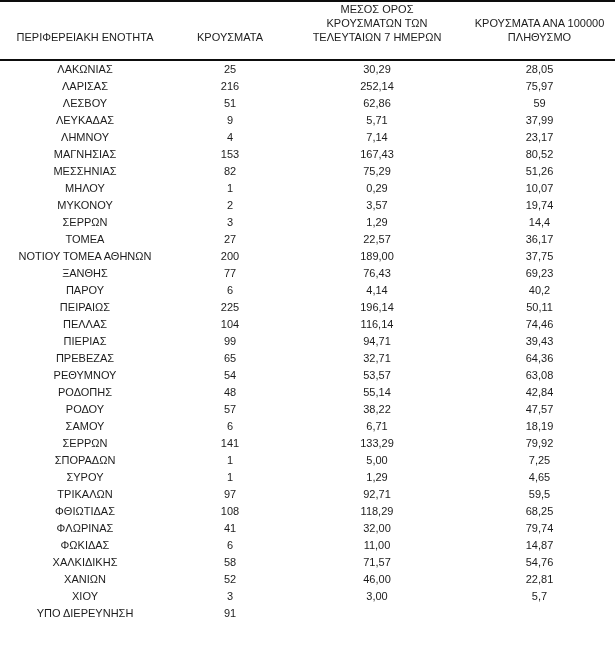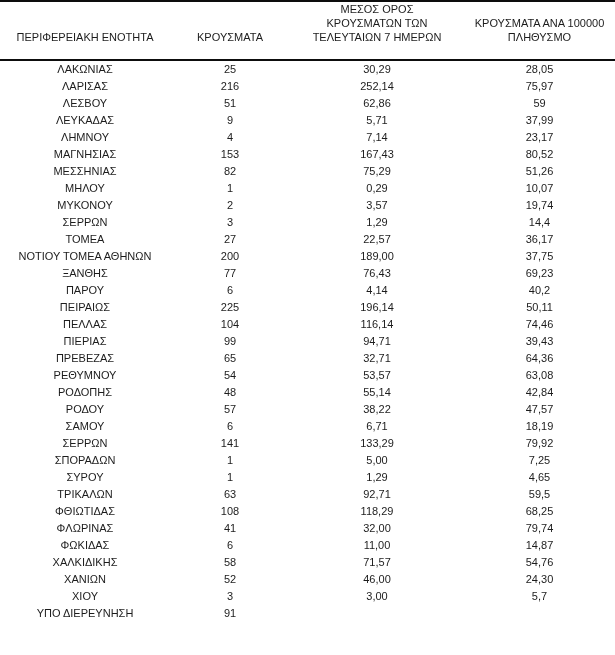--- a/index.html
+++ b/index.html
@@ -216,21 +216,21 @@
           <td>7,25</td>
         </tr>
         <tr>
           <td>ΣΥΡΟΥ</td>
           <td>1</td>
           <td>1,29</td>
           <td>4,65</td>
         </tr>
         <tr>
           <td>ΤΡΙΚΑΛΩΝ</td>
-          <td>63</td>
+          <td>97</td>
           <td>92,71</td>
           <td>59,5</td>
         </tr>
         <tr>
           <td>ΦΘΙΩΤΙΔΑΣ</td>
           <td>108</td>
           <td>118,29</td>
           <td>68,25</td>
         </tr>
         <tr>
@@ -248,21 +248,21 @@
         <tr>
           <td>ΧΑΛΚΙΔΙΚΗΣ</td>
           <td>58</td>
           <td>71,57</td>
           <td>54,76</td>
         </tr>
         <tr>
           <td>ΧΑΝΙΩΝ</td>
           <td>52</td>
           <td>46,00</td>
-          <td>24,30</td>
+          <td>22,81</td>
         </tr>
         <tr>
           <td>ΧΙΟΥ</td>
           <td>3</td>
           <td>3,00</td>
           <td>5,7</td>
         </tr>
         <tr>
           <td>ΥΠΟ ΔΙΕΡΕΥΝΗΣΗ</td>
           <td>91</td>

